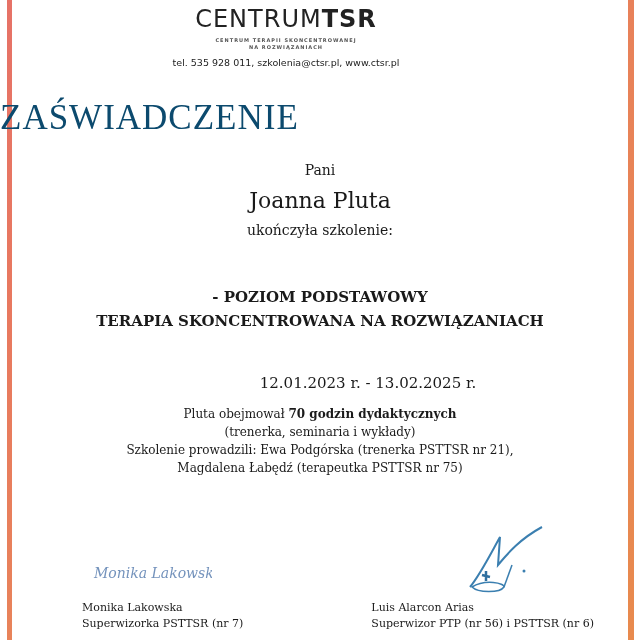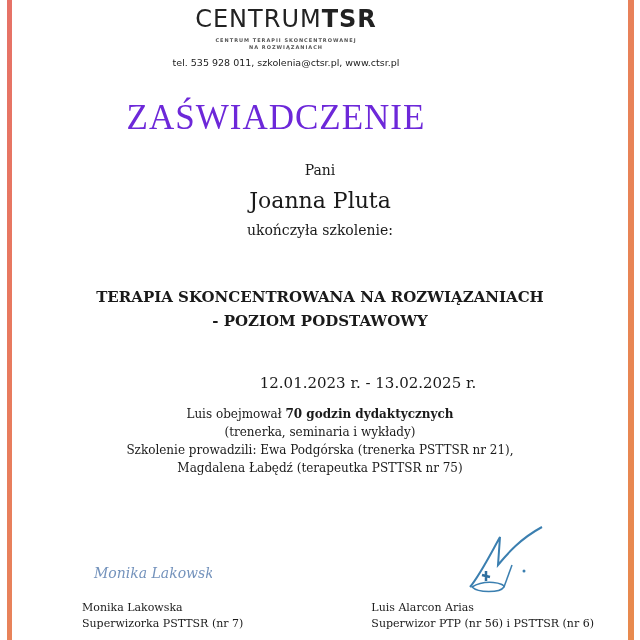--- a/index.html
+++ b/index.html
@@ -59,25 +59,25 @@
       font-family: "DejaVu Sans", sans-serif;
       font-size: 9.5px;
       color: #222;
       margin-top: 6px;
     }
     .title {
       position: absolute;
       top: 98px;
       left: 0;
       width: 552px;
-      text-align: center;
+      text-align: left;
       font-family: "Liberation Serif", serif;
       font-size: 35px;
       letter-spacing: 1px;
-      color: #6d28d9;
+      color: #0c4a6e;
     }
     .center-block {
       position: absolute;
       left: 0;
       width: 640px;
       text-align: center;
       font-family: "DejaVu Serif", serif;
     }
     .salutation { top: 162px; font-size: 14px; }
     .recipient { top: 188px; font-size: 22px; }
@@ -144,29 +144,29 @@
   <div class="logo-contact">tel. 535 928 011, szkolenia@ctsr.pl, www.ctsr.pl</div>
 </div>
 
 <div class="title">ZAŚWIADCZENIE</div>
 
 <div class="center-block salutation">Pani</div>
 <div class="center-block recipient">Joanna Pluta</div>
 <div class="center-block completed">ukończyła szkolenie:</div>
 
 <div class="center-block course-title">
+  <div>- POZIOM PODSTAWOWY</div>
   <div>TERAPIA SKONCENTROWANA NA ROZWIĄZANIACH</div>
-  <div>- POZIOM PODSTAWOWY</div>
 </div>
 
 <div class="center-block dates">12.01.2023 r. - 13.02.2025 r.</div>
 
 <div class="center-block details">
   <div>
-    <span>Luis obejmował </span><b>70 godzin dydaktycznych</b>
+    <span>Pluta obejmował </span><b>70 godzin dydaktycznych</b>
   </div>
   <div>(trenerka, seminaria i wykłady)</div>
   <div>Szkolenie prowadzili: Ewa Podgórska (trenerka PSTTSR nr 21),</div>
   <div>Magdalena Łabędź (terapeutka PSTTSR nr 75)</div>
 </div>
 
 <svg class="sig-img-left" viewBox="0 0 120 30">
   <text x="2" y="22" font-family="DejaVu Serif, serif" font-style="italic" font-size="14" fill="#5b7fb0" opacity="0.85">Monika Lakowska</text>
 </svg>
 

